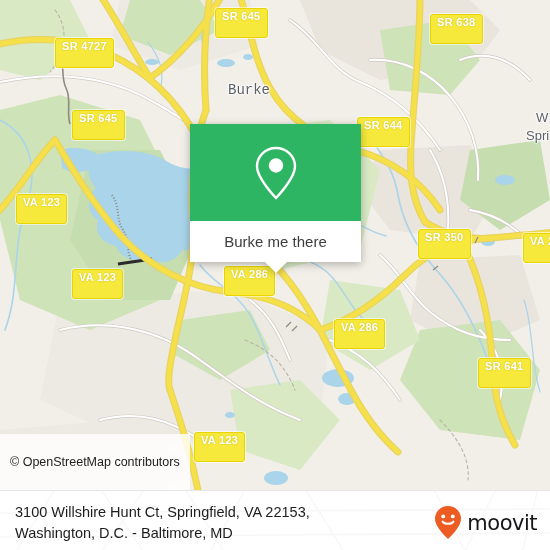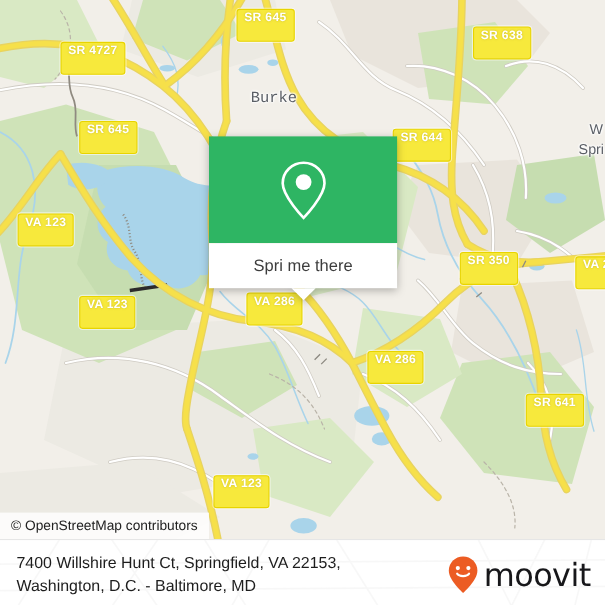--- a/index.html
+++ b/index.html
@@ -36,21 +36,21 @@
     font-size:14px;
     white-space:nowrap;
     text-shadow:1px 0 2px #fff,-1px 0 2px #fff,0 1px 2px #fff,0 -1px 2px #fff;
   }
   .place.small{font-size:13px;}
 
   
   .attrib{
     position:absolute;left:0;bottom:0;
     height:24px;line-height:24px;
-    padding:0 10px;
+    padding:16px 10px;
     background:rgba(255,255,255,.82);
     color:#222;font-size:12.5px;white-space:nowrap;
   }
 
   
   .card{
     position:absolute;left:190px;top:124px;width:171px;
     filter:drop-shadow(0 2px 4px rgba(0,0,0,.28));
   }
   .card-top{
@@ -76,21 +76,21 @@
     background:#fff;border-top:1px solid #e6e6e6;
     overflow:hidden;
   }
   .footer-wm{position:absolute;left:0;top:0;opacity:.5;}
   .footer-addr{
     position:absolute;left:15px;top:11px;width:380px;
     color:#1d1d1d;font-size:14.5px;line-height:21px;
   }
   .brand{position:absolute;right:13px;top:14px;display:flex;align-items:center;}
   .brand-word{
-    font-size:29px;color:#17171a;letter-spacing:-.5px;
+    font-size:21px;color:#17171a;letter-spacing:-.5px;
     font-family:"DejaVu Sans",sans-serif;font-weight:400;line-height:30px;
   }
 </style>
 </head>
 <body>
 
 <div class="app">
 
   <div class="map">
     <svg width="550" height="490" viewBox="0 0 550 490">
@@ -240,21 +240,21 @@
         <path d="M433,270 l5,-4"></path>
         <path d="M475,243 l3,-6"></path>
       </g>
     </svg>
 
     <div class="place" style="left:228px;top:82px;font-family:Liberation Mono, monospace;">Burke</div>
     <div class="place small" style="left:536px;top:110px;">W</div>
     <div class="place small" style="left:526px;top:128px;">Spri</div>
 
     <div class="shield" style="left:215px;top:8px;">SR 645</div>
-    <div class="shield" style="left:430px;top:24px;">SR 638</div>
+    <div class="shield" style="left:430px;top:14px;">SR 638</div>
     <div class="shield" style="left:55px;top:38px;">SR 4727</div>
     <div class="shield" style="left:72px;top:110px;">SR 645</div>
     <div class="shield" style="left:357px;top:117px;text-align:center;">SR 644</div>
     <div class="shield" style="left:16px;top:194px;">VA 123</div>
     <div class="shield" style="left:418px;top:229px;">SR 350</div>
     <div class="shield" style="left:523px;top:233px;">VA 2</div>
     <div class="shield" style="left:224px;top:266px;">VA 286</div>
     <div class="shield" style="left:72px;top:269px;">VA 123</div>
     <div class="shield" style="left:334px;top:319px;">VA 286</div>
     <div class="shield" style="left:478px;top:358px;">SR 641</div>
@@ -264,37 +264,37 @@
   </div>
 
   <div class="card">
     <div class="card-top">
       <svg width="50" height="58" viewBox="0 0 50 58">
         <path d="M25 4 C14.5 4 6 12.3 6 22.6 C6 34.5 25 54 25 54 C25 54 44 34.5 44 22.6 C44 12.3 35.5 4 25 4 Z" fill="none" stroke="#ffffff" stroke-width="2.4"></path>
         <circle cx="25" cy="21.5" r="7.2" fill="#ffffff"></circle>
       </svg>
     </div>
     <div class="card-bottom">
-      <span>Spri me there</span>
+      <span>Burke me there</span>
     </div>
     <div class="card-tail"></div>
   </div>
 
   <div class="footer">
     <svg class="footer-wm" width="550" height="60" viewBox="0 0 550 60">
       <g stroke="#f1f1f1" stroke-width="1.6" fill="none">
         <path d="M60,-10 L10,70 M95,-10 L150,70 M150,-10 L95,70 M300,-10 L350,70
                  M430,-10 L470,70 M500,-10 L460,70 M540,-10 L520,70"></path>
         <path d="M-10,22 L560,18 M-10,46 L560,42"></path>
         <path d="M180,-10 L230,70 M250,-10 L205,70"></path>
       </g>
     </svg>
 
     <div class="footer-addr">
-      <div>7400 Willshire Hunt Ct, Springfield, VA 22153,</div>
+      <div>3100 Willshire Hunt Ct, Springfield, VA 22153,</div>
       <div>Washington, D.C. - Baltimore, MD</div>
     </div>
 
     <div class="brand">
       <svg width="30" height="36" viewBox="0 0 30 36" style="margin-right:4px;">
         <path d="M15 1 C7.8 1 2 6.7 2 13.8 C2 22.6 15 34 15 34 C15 34 28 22.6 28 13.8 C28 6.7 22.2 1 15 1 Z" fill="#ec5c23"></path>
         <circle cx="10.2" cy="11.4" r="1.9" fill="#ffffff"></circle>
         <circle cx="19.8" cy="11.4" r="1.9" fill="#ffffff"></circle>
         <path d="M9.6 16.6 C11.4 19.4 18.6 19.4 20.4 16.6" stroke="#ffffff" stroke-width="2" fill="none" stroke-linecap="round"></path>
       </svg>

